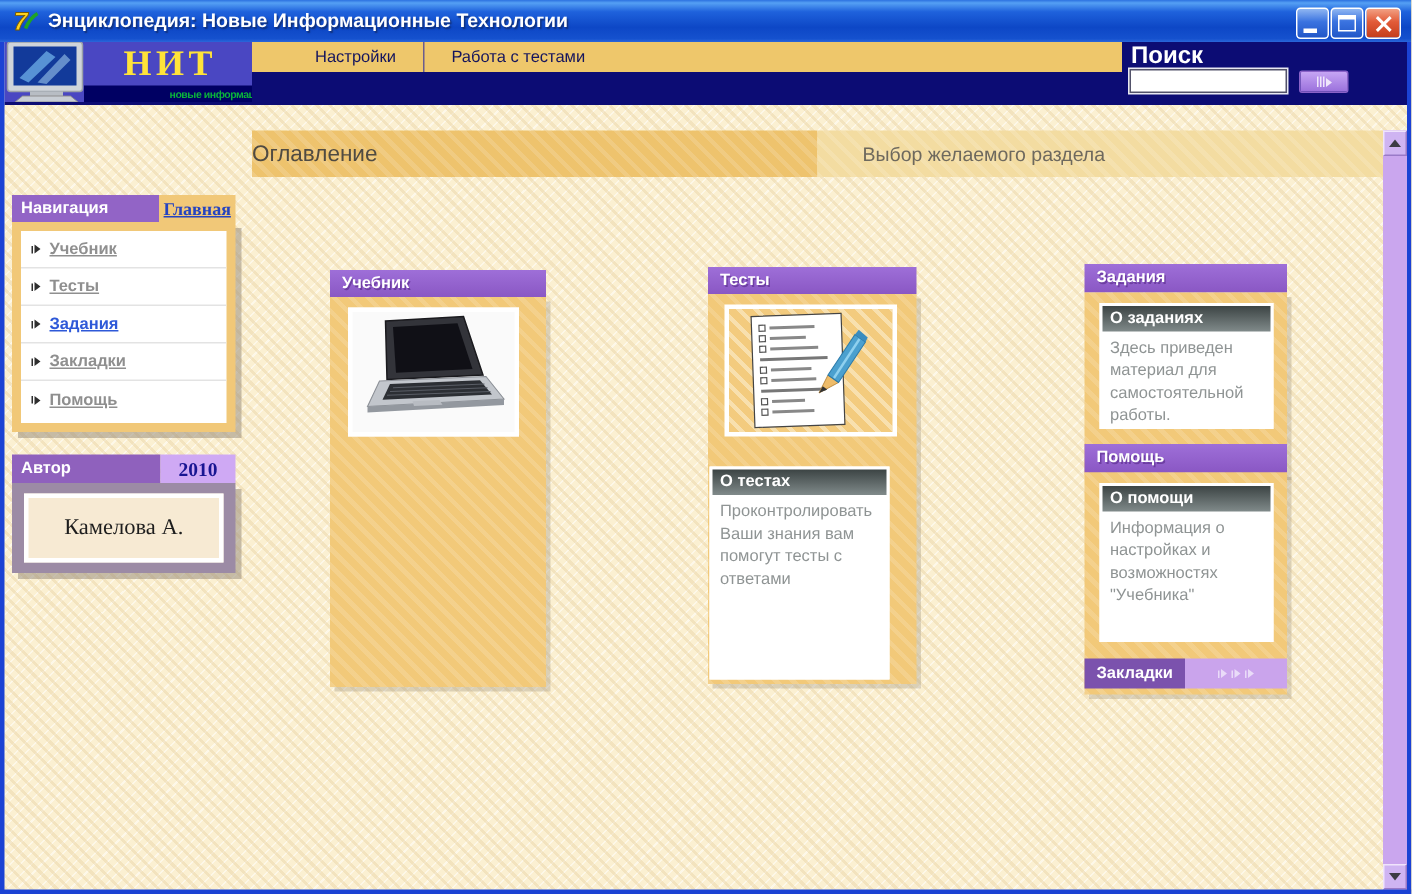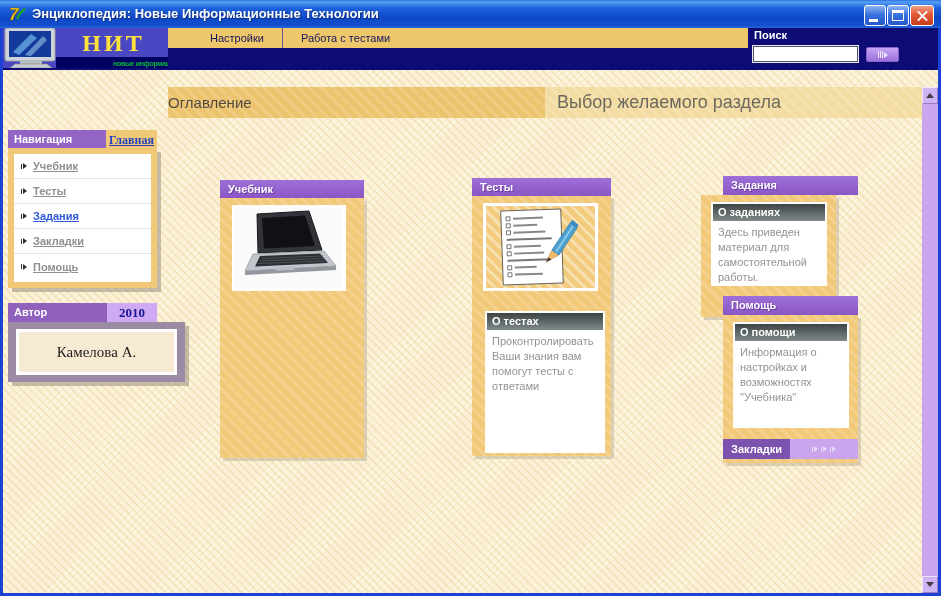--- a/index.html
+++ b/index.html
@@ -34,21 +34,21 @@
     letter-spacing:-0.3px;white-space:nowrap}
   #logo-title{position:absolute;left:56px;top:2px;width:109px;text-align:center;
     font-family:"Liberation Serif","DejaVu Serif",serif;font-weight:bold;font-size:24px;color:#ffe33a;letter-spacing:3px}
   #monitor{position:absolute;left:0;top:0}
   #menubar{left:168px;top:28px;width:580px;height:20px;background:#eec76b;display:flex;align-items:stretch}
   .menu-item{line-height:20px;font-size:11px;color:#15155e;padding:0 18px;cursor:pointer;white-space:nowrap}
   .menu-item:first-child{margin-left:24px}
   .menu-item + .menu-item{border-left:1px solid #6a5d8e}
   #menuband{left:168px;top:48px;width:580px;height:20px;background:#0c0c74}
   #searchpanel{left:748px;top:28px;width:190px;height:40px;background:#0c0c74}
-  #search-label{position:absolute;left:6px;top:1px;color:#fff;font-weight:bold;font-size:11px}
+  #search-label{position:absolute;left:6px;top:1px;color:#fff;font-weight:bold;font-size:16px}
   #search-input{position:absolute;left:5px;top:18px;width:105px;height:16px;border:1px solid #52526a;
     box-shadow:0 0 0 1px #e9e9f2;background:#fff;font-size:11px;padding:0 3px}
   #search-btn{position:absolute;left:118px;top:19px;width:33px;height:15px;border:1px solid #8a62c8;border-radius:2px;
     background:linear-gradient(180deg,#c6a5f4,#9b71dc);display:flex;align-items:center;justify-content:center;cursor:pointer;color:#efe6fb}
 
   
   #navyline{left:3px;top:68px;width:935px;height:3px;background:#0c0c74}
   #grayline{left:168px;top:71px;width:770px;height:1px;background:#8f8f9f}
   #lavbar{left:168px;top:72px;width:770px;height:16px;background:#c9a4f1}
   #printer-ic{position:absolute;left:596px;top:2px;cursor:pointer}
@@ -76,52 +76,52 @@
   #nav-inner{background:#fff;height:100%;overflow:hidden}
   .nav-item{height:25px;display:flex;align-items:center;gap:6px;padding-left:7px;
     border-bottom:1px solid #e3e3e3;cursor:pointer;color:#2a2a2a}
   .nav-item:last-child{border-bottom:none}
   .nav-item .lbl{font-size:11px;font-weight:bold;color:#8f8f8f;text-decoration:underline}
   .nav-item.active .lbl{color:#2e59d8}
   #author-header{left:8px;top:303px;width:149px;height:19px;display:flex}
   #author-header .seg1{width:99px;background:#8f61bd;color:#fff;font-size:11px;font-weight:bold;line-height:19px;padding-left:6px}
   #author-header .seg2{flex:1;background:#cfa9f4;text-align:center;line-height:19px;
     font-family:"Liberation Serif","DejaVu Serif",serif;font-weight:bold;font-size:13px;color:#181592}
-  #author-box{left:8px;top:322px;width:177px;height:60px;background:#9c8ba5;padding:7px 8px;
+  #author-box{left:8px;top:322px;width:149px;height:60px;background:#9c8ba5;padding:7px 8px;
     box-shadow:4px 4px 0 rgba(155,143,125,.55)}
   #author-inner{height:100%;background:#f7ead3;border:3px solid #fff;display:flex;align-items:center;justify-content:center;
     font-family:"Liberation Serif","DejaVu Serif",serif;font-size:15px;color:#1d1d1d}
 
   
   .goldtex{background-image:repeating-linear-gradient(45deg,rgba(255,255,255,.14) 0 3px,transparent 3px 8px)}
   #main-hdr-l{left:168px;top:87px;width:377px;height:31px;background-color:#eec36d;
     line-height:31px;font-size:15px;color:#504b42}
   #main-hdr-r{left:545px;top:87px;width:377px;height:31px;background-color:#f3dca1;
-    line-height:31px;padding-left:12px;font-size:18px;color:#6e695e}
+    line-height:31px;padding-left:30px;font-size:13px;color:#6e695e}
 
   
   .card-hdr{height:18px;background:linear-gradient(180deg,#9e6fd8,#8a57c4);color:#fff;font-size:11px;font-weight:bold;
     line-height:18px;padding-left:8px;text-shadow:1px 1px 0 rgba(80,35,130,.55);cursor:pointer}
   .card-body{background-color:#f2c979;box-shadow:3px 3px 0 rgba(160,148,128,.35)}
   .imgbox{position:absolute;border:3px solid #fff;background:#fafafa;overflow:hidden}
   .infobox{position:absolute;border:2px solid #fff;background:#fff}
   .infobox .ih{height:17px;background:linear-gradient(180deg,#3c4444,#808a8a);color:#fff;
     font-size:11px;font-weight:bold;line-height:17px;padding-left:5px}
   .infobox .ib{padding:4px 5px;font-size:11px;line-height:15px;color:#8f9494}
   #card1-hdr{left:220px;top:180px;width:144px}
   #card1-body{left:220px;top:198px;width:144px;height:260px}
   #card1-img{left:12px;top:7px;width:114px;height:86px}
   #card1-info{left:10px;top:118px;width:117px;height:135px}
   #card2-hdr{left:472px;top:178px;width:139px}
   #card2-body{left:472px;top:196px;width:139px;height:260px}
   #card2-img{left:11px;top:7px;width:115px;height:88px;
     background:repeating-linear-gradient(45deg,#f3cb7e 0 5px,#f8e0ae 5px 8px)}
-  #card2-info{left:13px;top:115px;width:120px;height:142px}
+  #card2-info{left:1px;top:115px;width:120px;height:142px}
   #card3-hdr{left:723px;top:176px;width:135px;height:19px;line-height:19px}
-  #card3-body{left:701px;top:195px;width:135px;height:122px}
+  #card3-body{left:723px;top:195px;width:135px;height:122px}
   #card3-info{left:10px;top:7px;width:116px;height:84px}
   #card4-hdr{left:723px;top:296px;width:135px;height:19px;line-height:19px}
   #card4-body{left:723px;top:315px;width:135px;height:148px}
   #card4-info{left:10px;top:7px;width:116px;height:106px}
   #bkm-bar{left:723px;top:439px;width:135px;height:20px;display:flex;cursor:pointer}
   #bkm-bar .seg1{width:67px;background:#7b52ad;color:#fff;font-size:11px;font-weight:bold;line-height:20px;padding-left:8px}
   #bkm-bar .seg2{flex:1;background:#caa4ec;display:flex;align-items:center;justify-content:center;gap:3px;color:#e9dbf8}
 
   
   #scrollbar{left:922px;top:87px;width:16px;height:506px;background:#caa6ee}

